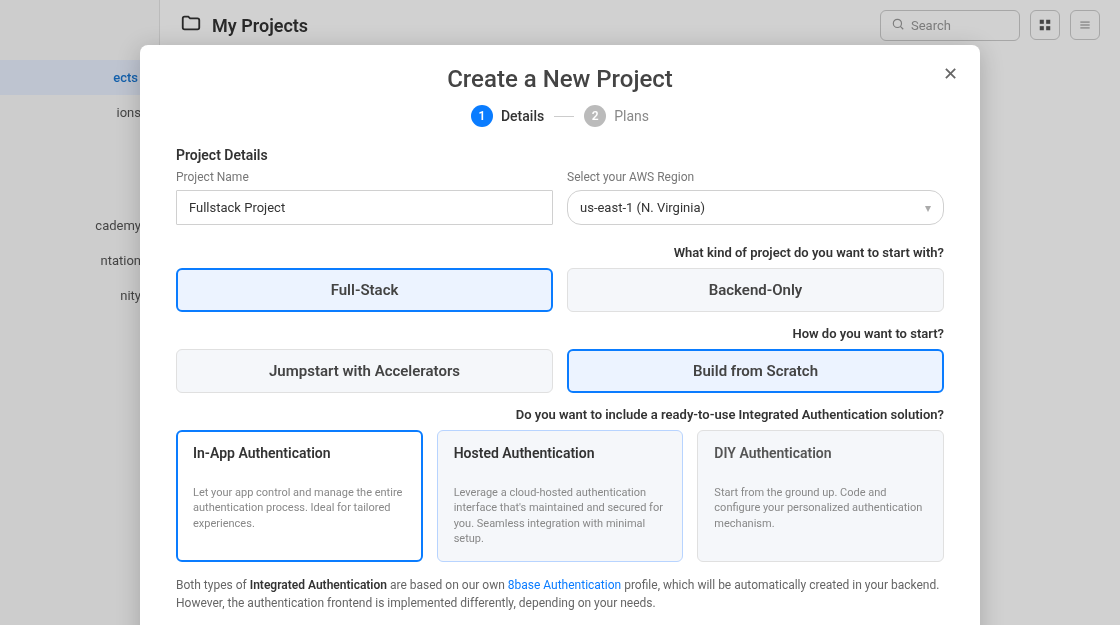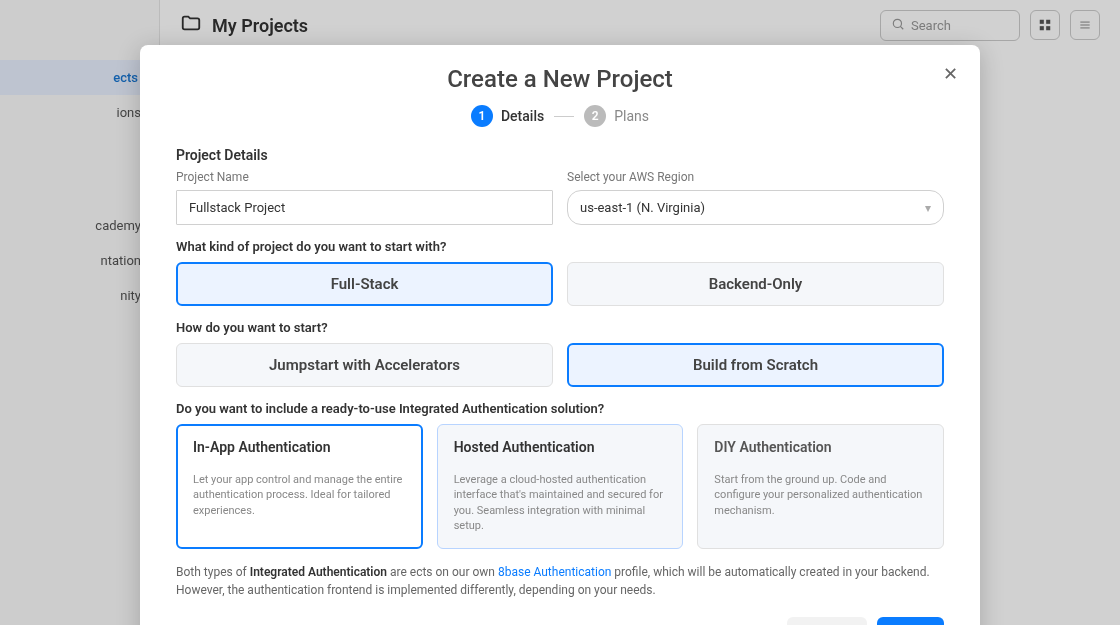--- a/index.html
+++ b/index.html
@@ -28,37 +28,37 @@
     .stepper { display: flex; align-items: center; justify-content: center; gap: 10px; margin-bottom: 20px; }
     .step { display: flex; align-items: center; gap: 8px; }
     .step-num { width: 22px; height: 22px; border-radius: 50%; display: flex; align-items: center; justify-content: center; font-size: 12px; font-weight: 600; }
     .step.active .step-num { background: #0a7cff; color: #fff; }
     .step.inactive .step-num { background: #bbb; color: #fff; }
     .step-label { font-size: 14px; color: #333; font-weight: 500; }
     .step.inactive .step-label { color: #888; font-weight: 400; }
     .step-line { width: 20px; height: 1px; background: #ccc; }
     
     .section-title { font-size: 14px; font-weight: 600; color: #333; margin-bottom: 7px; }
-    .row { display: flex; gap: 14px; margin-bottom: 14px; }
+    .row { display: flex; gap: 14px; margin-bottom: 20px; }
     .col { flex: 1; }
     .field-label { font-size: 12px; color: #777; margin-bottom: 6px; }
     .text-input { width: 100%; border: 1px solid #d0d0d0; border-radius: 1px; padding: 9px 12px; font-size: 13px; color: #333; }
     .select-input { width: 100%; border: 1px solid #d0d0d0; border-radius: 14px; padding: 9px 12px; font-size: 13px; color: #333; display: flex; justify-content: space-between; align-items: center; cursor: pointer; }
     
-    .question-label { font-size: 13px; font-weight: 600; color: #333; margin-bottom: 8px; }
+    .question-label { font-size: 13px; font-weight: 600; color: #333; margin-bottom: 8px; text-align: right; }
     
     .choice-row { display: flex; gap: 14px; margin-bottom: 14px; }
     .choice { flex: 1; border: 1px solid #e0e0e0; border-radius: 6px; padding: 12px; text-align: center; font-size: 15px; font-weight: 600; color: #444; cursor: pointer; background: #f5f7fa; }
     .choice.selected { border: 2px solid #0a7cff; background: #ecf3ff; padding: 11px; }
     
     .auth-row { display: flex; gap: 14px; margin-bottom: 14px; }
     .auth-card { flex: 1; border: 1px solid #e0e0e0; border-radius: 6px; padding: 14px 16px; cursor: pointer; background: #f5f7fa; }
     .auth-card.selected { border: 2px solid #0a7cff; background: #fff; padding: 13px 15px; }
     .auth-card.hosted { border: 1px solid #b8d4ff; }
-    .auth-title { font-size: 14px; font-weight: 600; color: #333; margin-bottom: 17px; }
+    .auth-title { font-size: 14px; font-weight: 600; color: #333; margin-bottom: 24px; }
     .auth-desc { font-size: 11px; color: #888; line-height: 1.4; }
     .auth-card.diy .auth-title { color: #555; }
     
     .footnote { font-size: 12px; color: #666; line-height: 1.5; margin-bottom: 18px; }
     .footnote b { font-weight: 600; color: #333; }
     .footnote a { color: #0a7cff; text-decoration: none; }
     
     .actions { display: flex; justify-content: flex-end; gap: 10px; }
     .btn { padding: 9px 20px; border-radius: 6px; font-size: 13px; font-weight: 500; cursor: pointer; border: none; }
     .btn-cancel { background: #f2f2f2; color: #555; }
@@ -174,20 +174,20 @@
       <div class="auth-title">Hosted Authentication</div>
       <div class="auth-desc">Leverage a cloud-hosted authentication interface that's maintained and secured for you. Seamless integration with minimal setup.</div>
     </div>
     <div class="auth-card diy">
       <div class="auth-title">DIY Authentication</div>
       <div class="auth-desc">Start from the ground up. Code and configure your personalized authentication mechanism.</div>
     </div>
   </div>
 
   <div class="footnote">
-    <span>Both types of </span><b>Integrated Authentication</b><span> are ects on our own </span><a>8base Authentication</a><span> profile, which will be automatically created in your backend. However, the authentication frontend is implemented differently, depending on your needs.</span>
+    <span>Both types of </span><b>Integrated Authentication</b><span> are based on our own </span><a>8base Authentication</a><span> profile, which will be automatically created in your backend. However, the authentication frontend is implemented differently, depending on your needs.</span>
   </div>
 
   <div class="actions">
     <button class="btn btn-cancel">Cancel</button>
     <button class="btn btn-primary">Next</button>
   </div>
 </div>
 
 </body></html>

